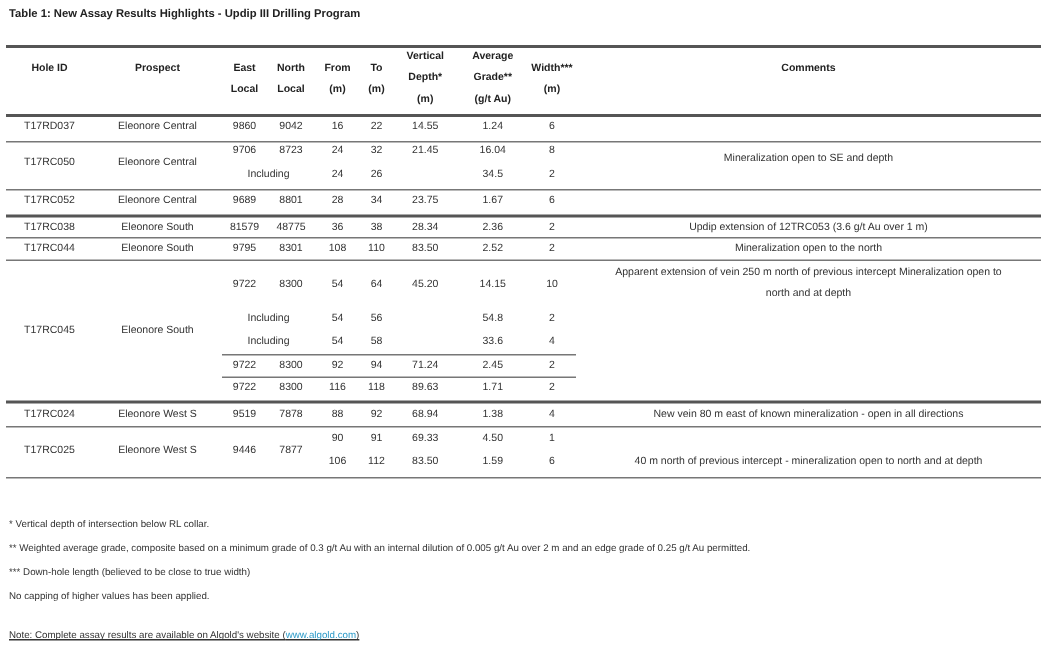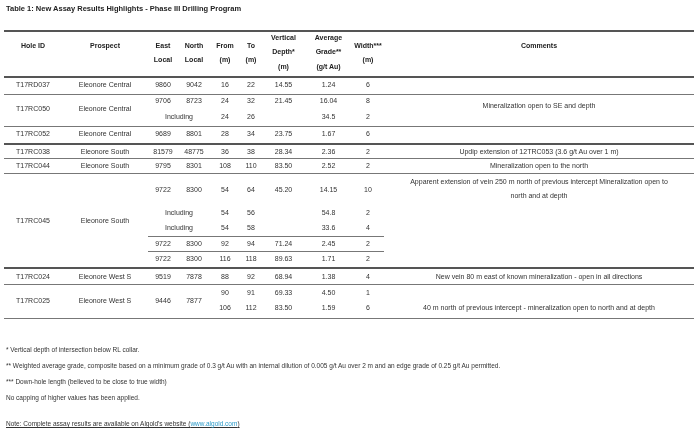--- a/index.html
+++ b/index.html
@@ -11,21 +11,21 @@
   .thin { border-top: 1px solid #777; }
   .cell { position: absolute; font-size: 7px; color: #333; text-align: center; white-space: nowrap; }
   .hdr { font-weight: bold; color: #222; }
   .fn { position: absolute; left: 6px; font-size: 6.5px; color: #333; white-space: nowrap; }
   .note { text-decoration: underline; }
   .link { color: #2b9ac8; }
 </style>
 </head>
 <body>
 
-<div class="title">Table 1: New Assay Results Highlights - Phase III Drilling Program</div>
+<div class="title">Table 1: New Assay Results Highlights - Updip III Drilling Program</div>
 
 <div id="table">
     <div class="hline thick" style="top: 30px; left: 4px; width: 690px;"></div>
     <div class="cell hdr" style="left: 4px; width: 58px; top: 42px;">Hole ID</div>
     <div class="cell hdr" style="left: 62px; width: 86px; top: 42px;">Prospect</div>
     <div class="cell hdr" style="left: 148px; width: 30px; top: 42px;">East</div>
     <div class="cell hdr" style="left: 148px; width: 30px; top: 56px;">Local</div>
     <div class="cell hdr" style="left: 178px; width: 32px; top: 42px;">North</div>
     <div class="cell hdr" style="left: 178px; width: 32px; top: 56px;">Local</div>
     <div class="cell hdr" style="left: 210px; width: 30px; top: 42px;">From</div>

